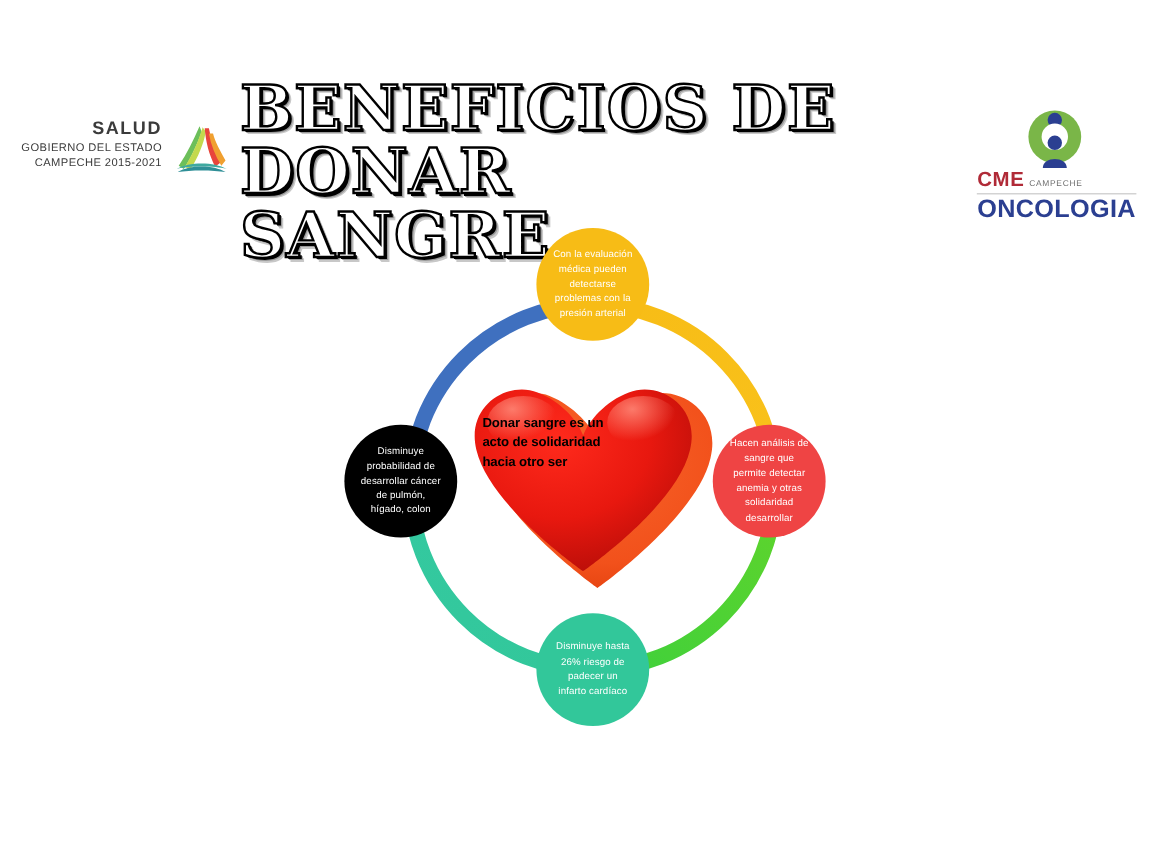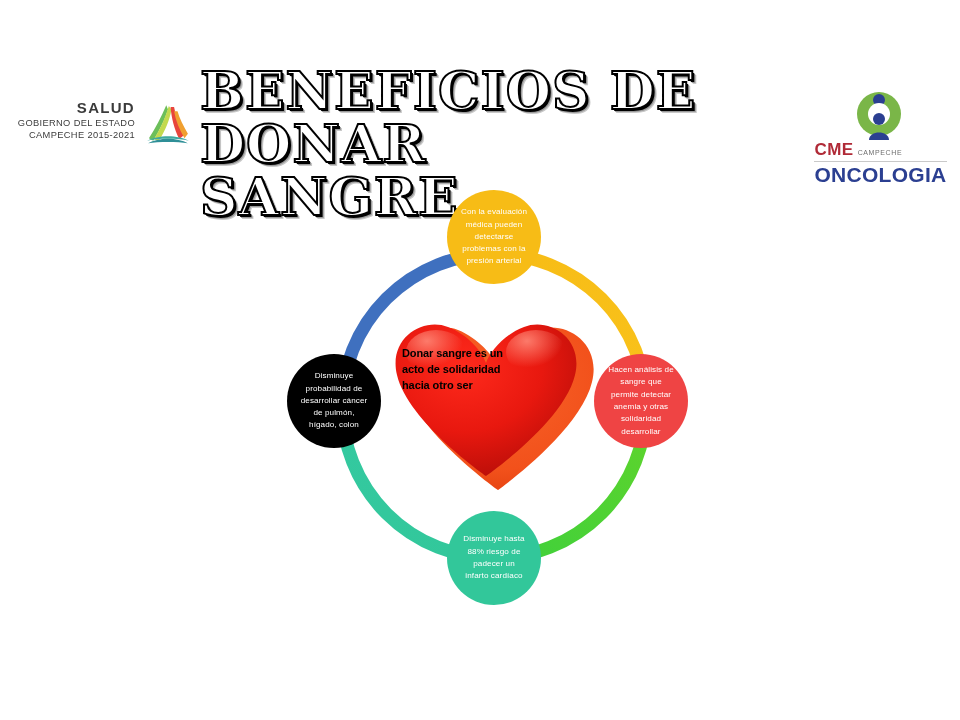--- a/index.html
+++ b/index.html
@@ -327,21 +327,21 @@
         <span>permite  detectar</span>
         <span>anemia  y  otras</span>
         <span>solidaridad</span>
         <span>desarrollar</span>
       </div>
     </div>
 
     <div class="node" id="node-bottom">
       <div>
         <span>Disminuye hasta</span>
-        <span>88% riesgo  de</span>
+        <span>26% riesgo  de</span>
         <span>padecer  un</span>
         <span>infarto cardíaco</span>
       </div>
     </div>
 
     <div class="node" id="node-left">
       <div>
         <span>Disminuye</span>
         <span>probabilidad de</span>
         <span>desarrollar  cáncer</span>

